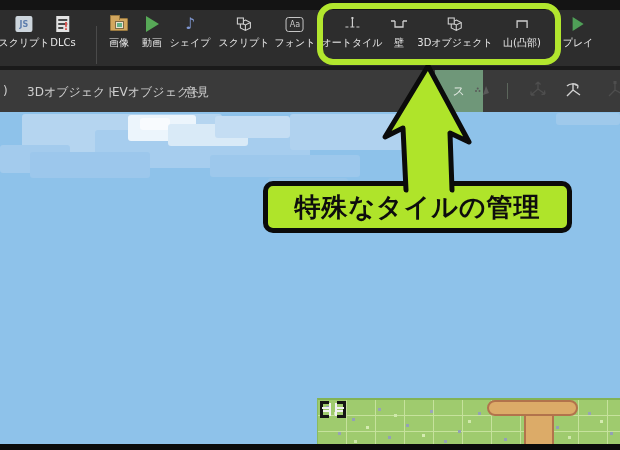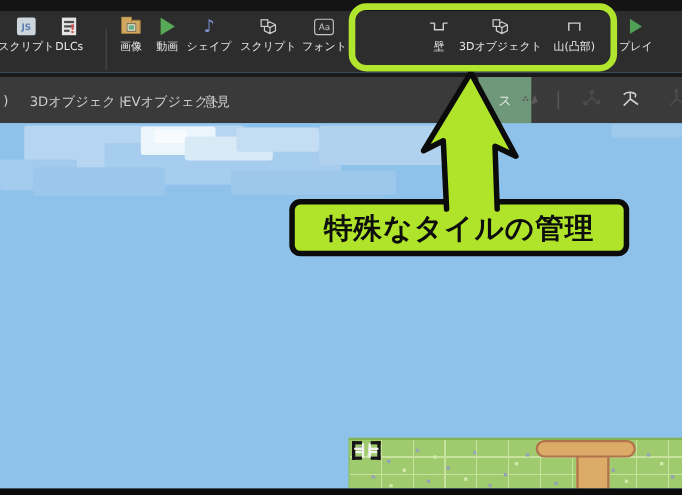--- a/index.html
+++ b/index.html
@@ -126,20 +126,30 @@
           </svg>
       </div>
       <div class="tb-label">スクリプト</div>
     </div>
     <div class="tb-item" style="left:295px">
       <div class="tb-ico">
           <div class="badge-aa">Aa</div>
         </div>
       <div class="tb-label">フォント</div>
     </div>
+    <div class="tb-item" style="left:352px">
+      <div class="tb-ico">
+        <svg width="18" height="16" viewBox="0 0 18 16">
+            <path d="M9 3 V11" stroke="#cfcfcf" stroke-width="1.2" fill="none"></path>
+            <rect x="8" y="1" width="2" height="2" fill="#cfcfcf"></rect>
+            <path d="M2 11 H5 M7 11 H11 M13 11 H16" stroke="#cfcfcf" stroke-width="1.2" fill="none"></path>
+          </svg>
+      </div>
+      <div class="tb-label">オートタイル</div>
+    </div>
     <div class="tb-item" style="left:399px">
       <div class="tb-ico">
         <svg width="18" height="16" viewBox="0 0 18 16">
             <path d="M1 5 H5 M13 5 H17 M5 5 V11 H13 V5" fill="none" stroke="#cfcfcf" stroke-width="1.3"></path>
           </svg>
       </div>
       <div class="tb-label">壁</div>
     </div>
     <div class="tb-item" style="left:455px">
       <div class="tb-ico">

